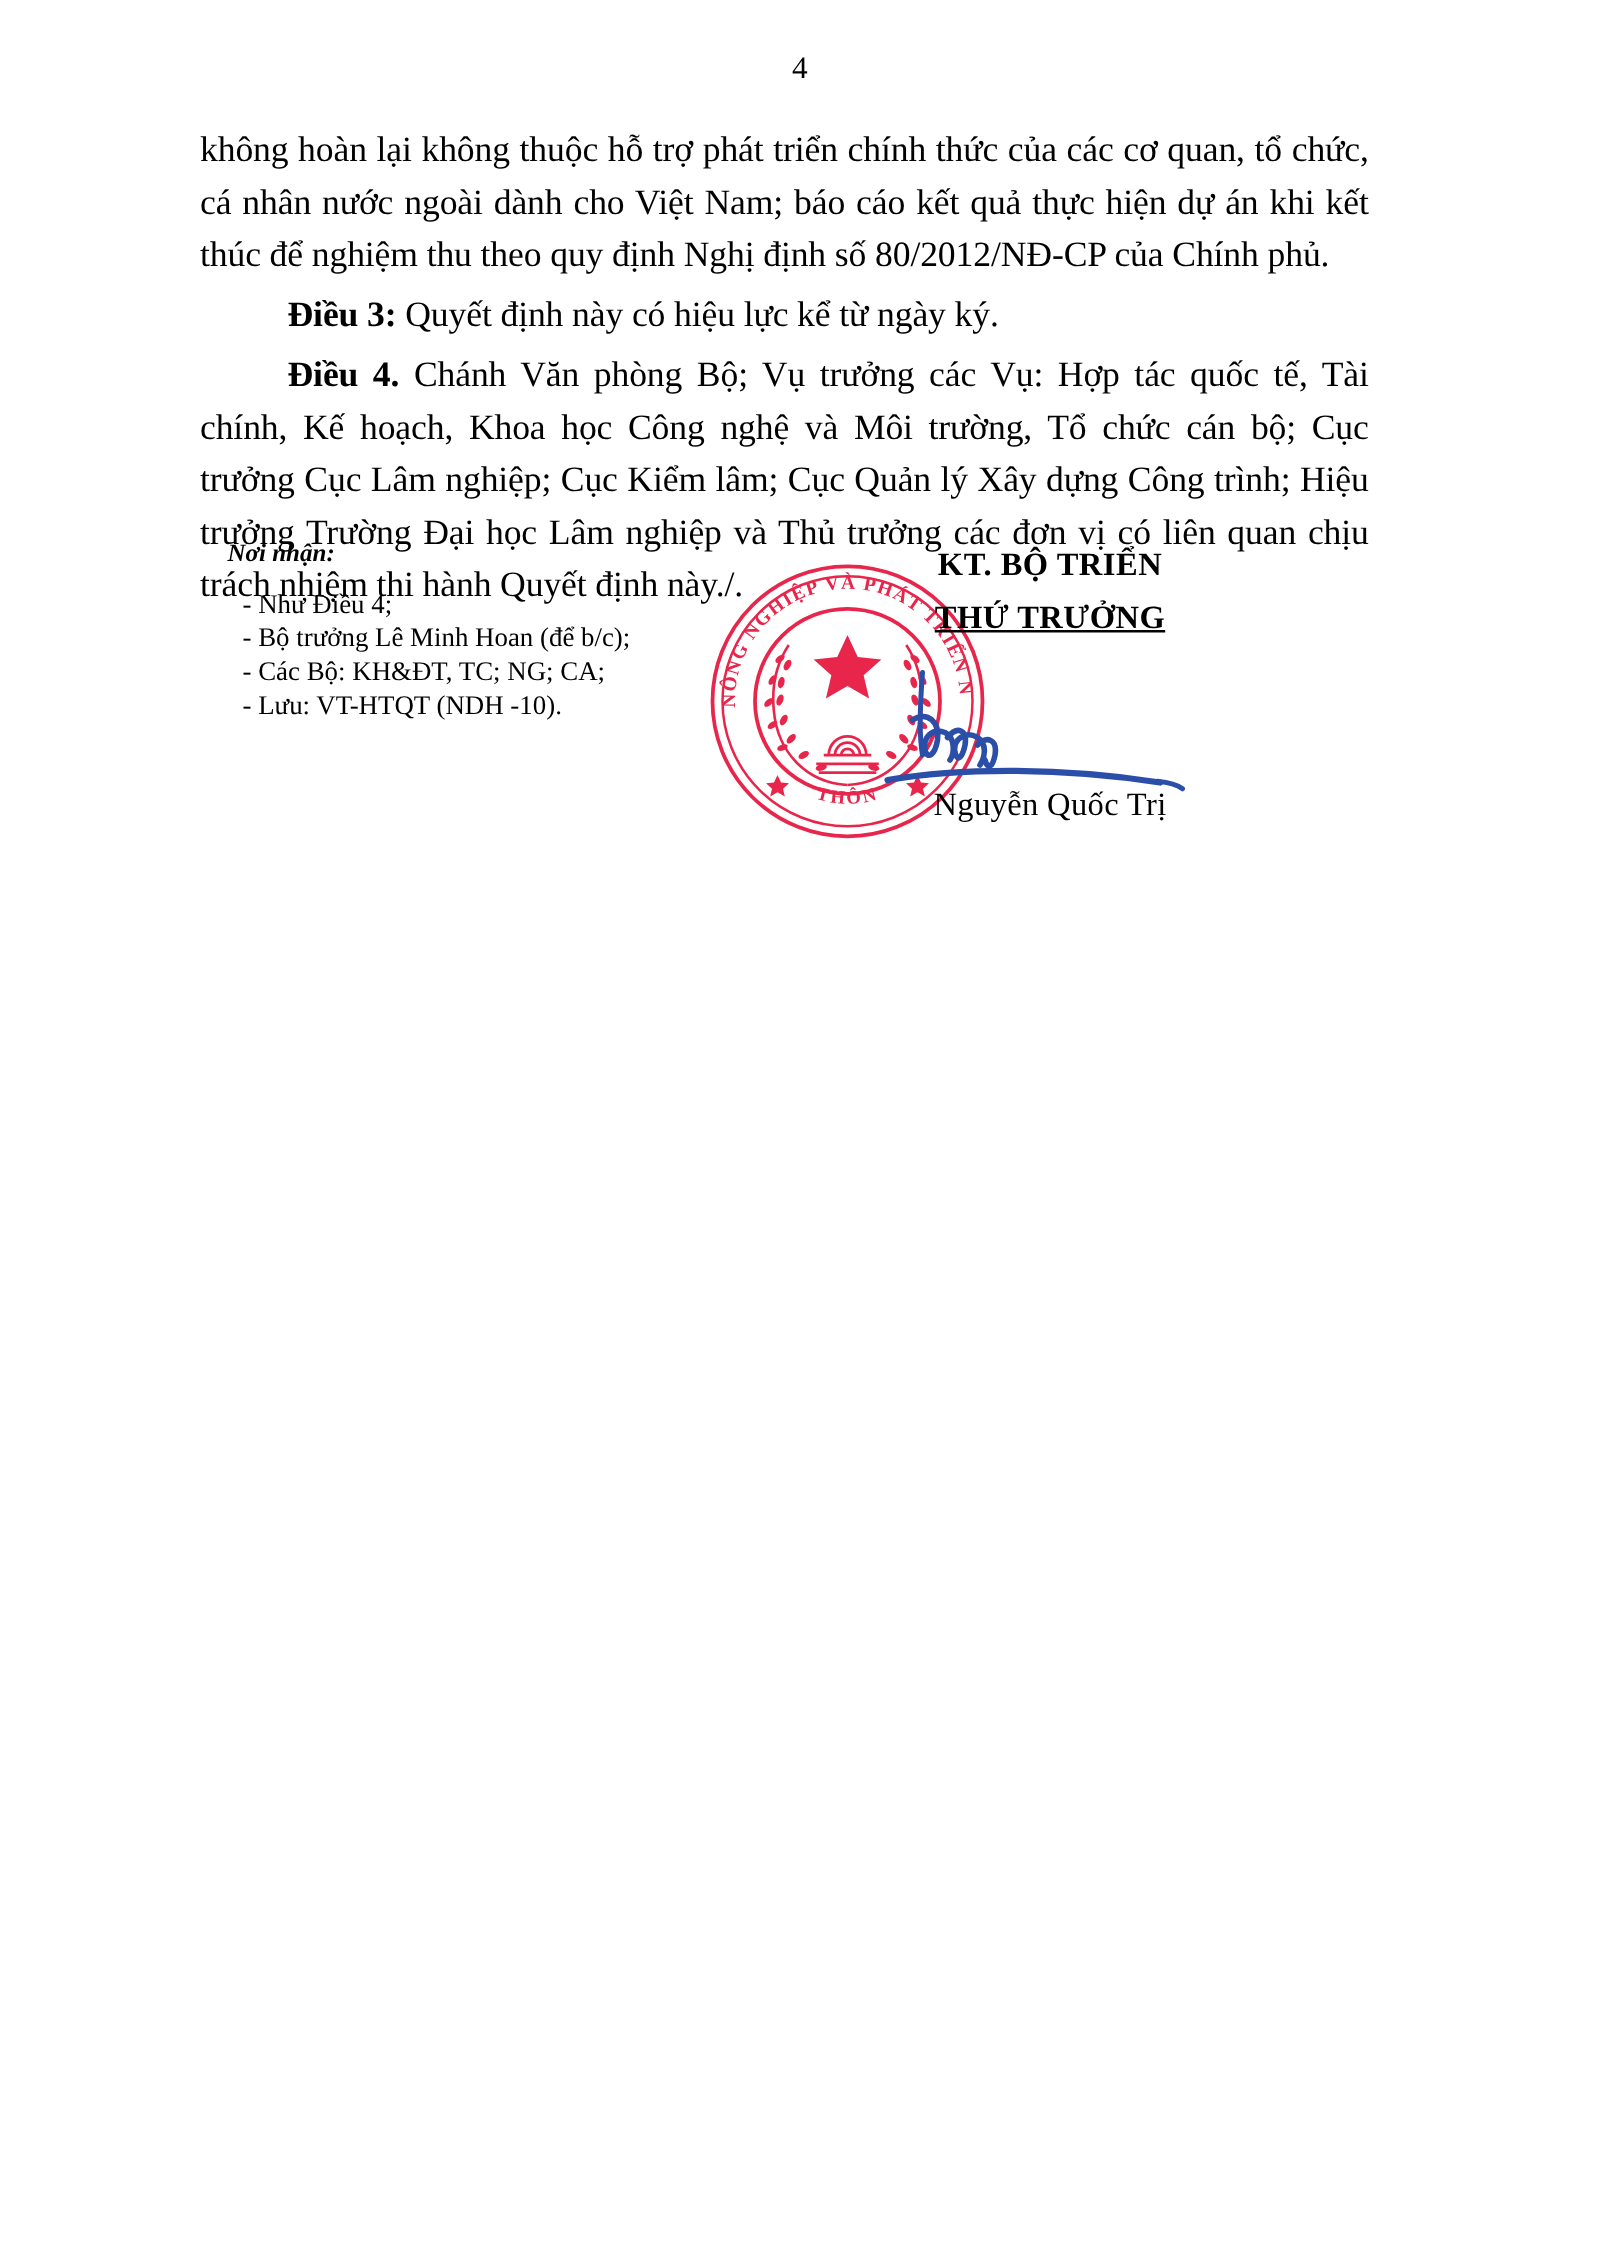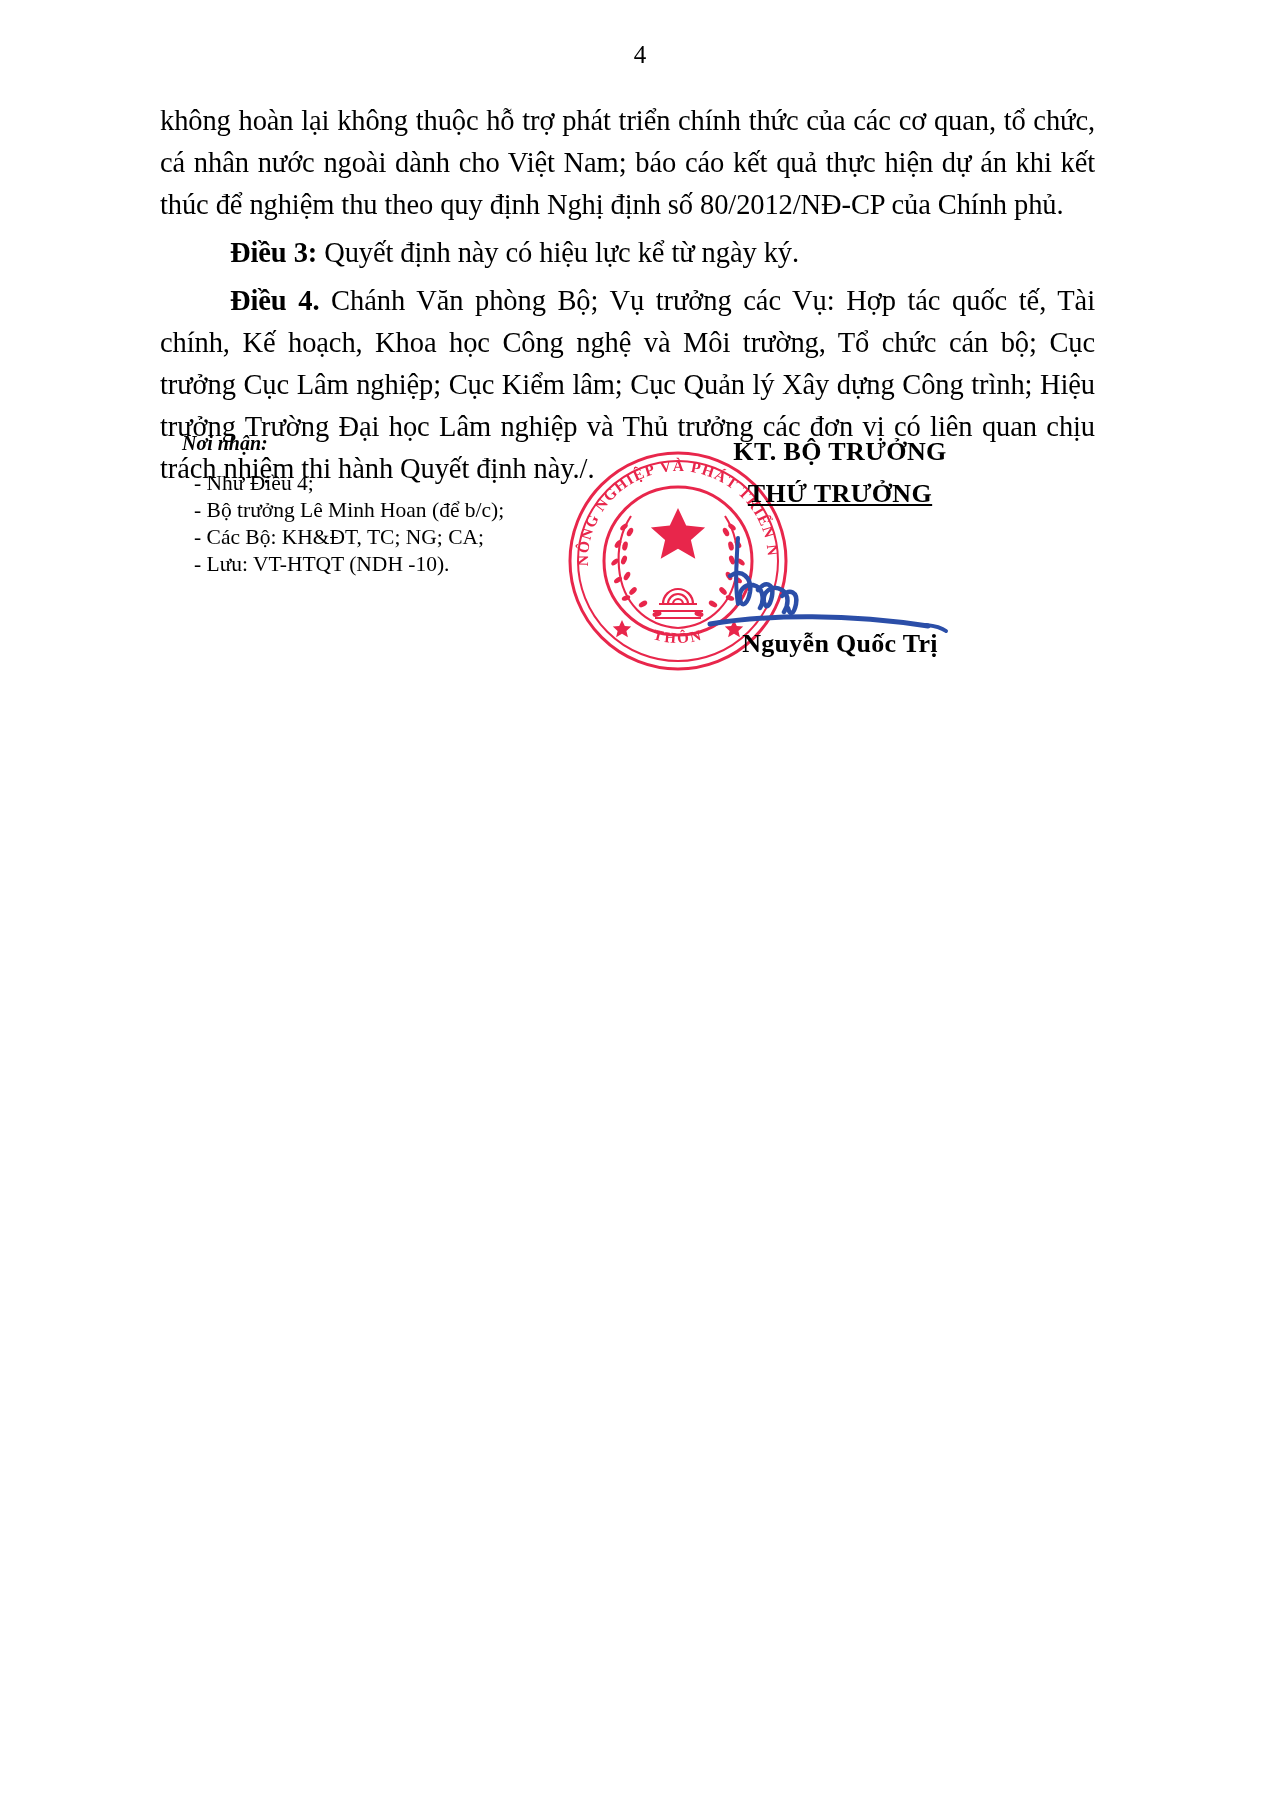--- a/index.html
+++ b/index.html
@@ -105,21 +105,21 @@
   .signer-role-2 {
     font-weight: bold;
     font-size: 26px;
     line-height: 32px;
     letter-spacing: 0.4px;
     position: relative;
     z-index: 3;
   }
   .signer-role-2 { margin-top: 10px; text-decoration: underline; }
   .signer-name {
-    font-weight: bold;
+    font-weight: normal;
     font-size: 26px;
     line-height: 32px;
     letter-spacing: 0.3px;
     margin-top: 118px;
     position: relative;
     z-index: 3;
   }
 
   
   .seal {
@@ -171,21 +171,21 @@
       <div class="recipients-title">Nơi nhận:</div>
       <ul class="recipients-list">
         <li>- Như Điều 4;</li>
         <li>- Bộ trưởng Lê Minh Hoan (để b/c);</li>
         <li>- Các Bộ: KH&amp;ĐT, TC; NG; CA;</li>
         <li>-  Lưu: VT-HTQT (NDH -10).</li>
       </ul>
     </div>
 
     <div class="signer">
-      <div class="signer-role-1">KT. BỘ TRƯỞNG</div>
+      <div class="signer-role-1">KT. BỘ TRIỂN</div>
       <div class="signer-role-2">THỨ TRƯỞNG</div>
       <div class="signer-name">Nguyễn Quốc Trị</div>
     </div>
   </div>
 
   <div class="seal">
     <svg viewBox="0 0 222 222" width="222" height="222" aria-hidden="true">
       <defs>
         <path id="sealArc" d="M 21,111 A 90,90 0 1 1 201,111" fill="none"></path>
         <path id="sealArcBottom" d="M 29,111 A 82,82 0 0 0 193,111" fill="none"></path>

